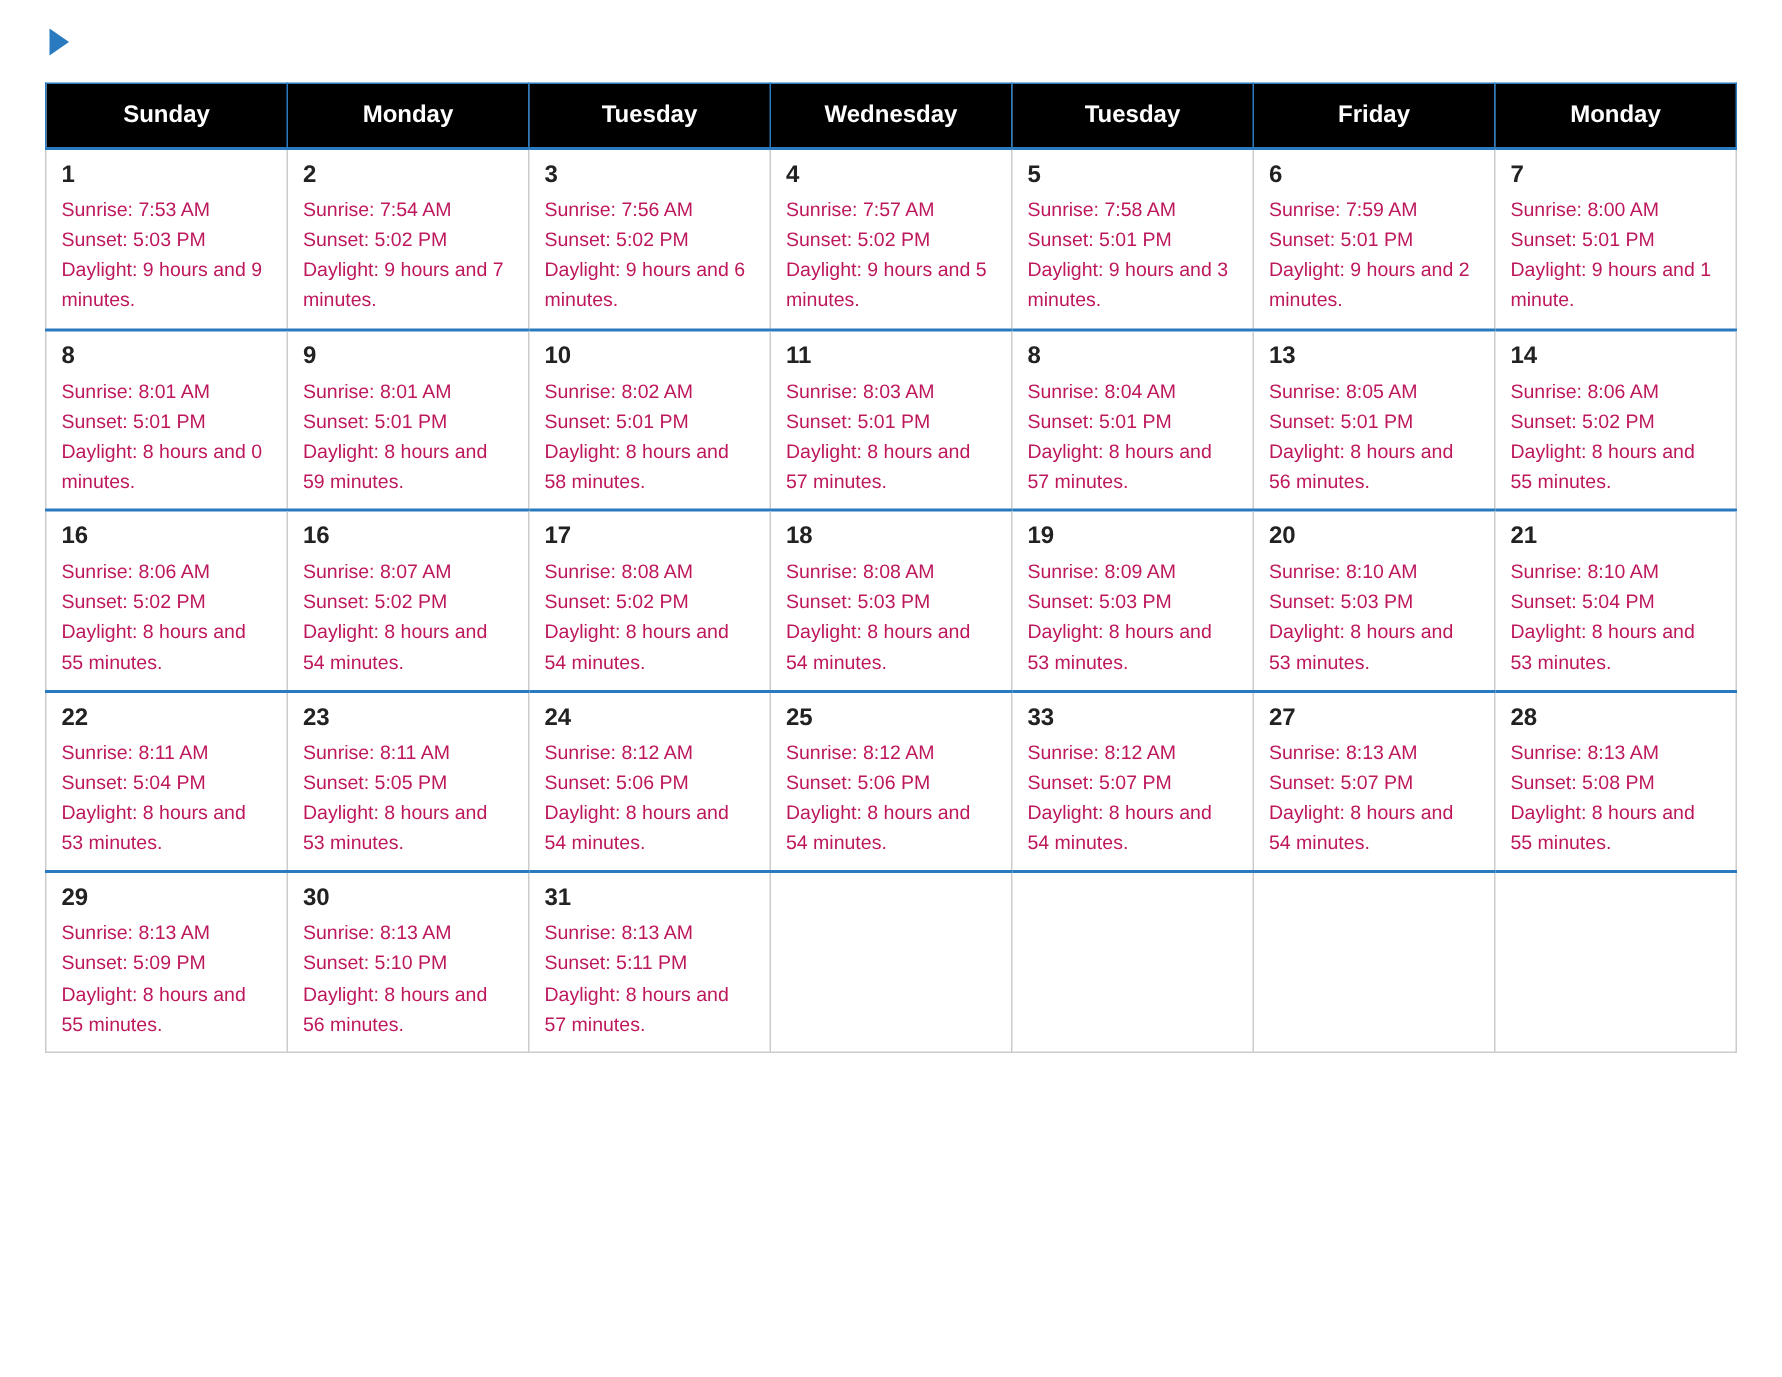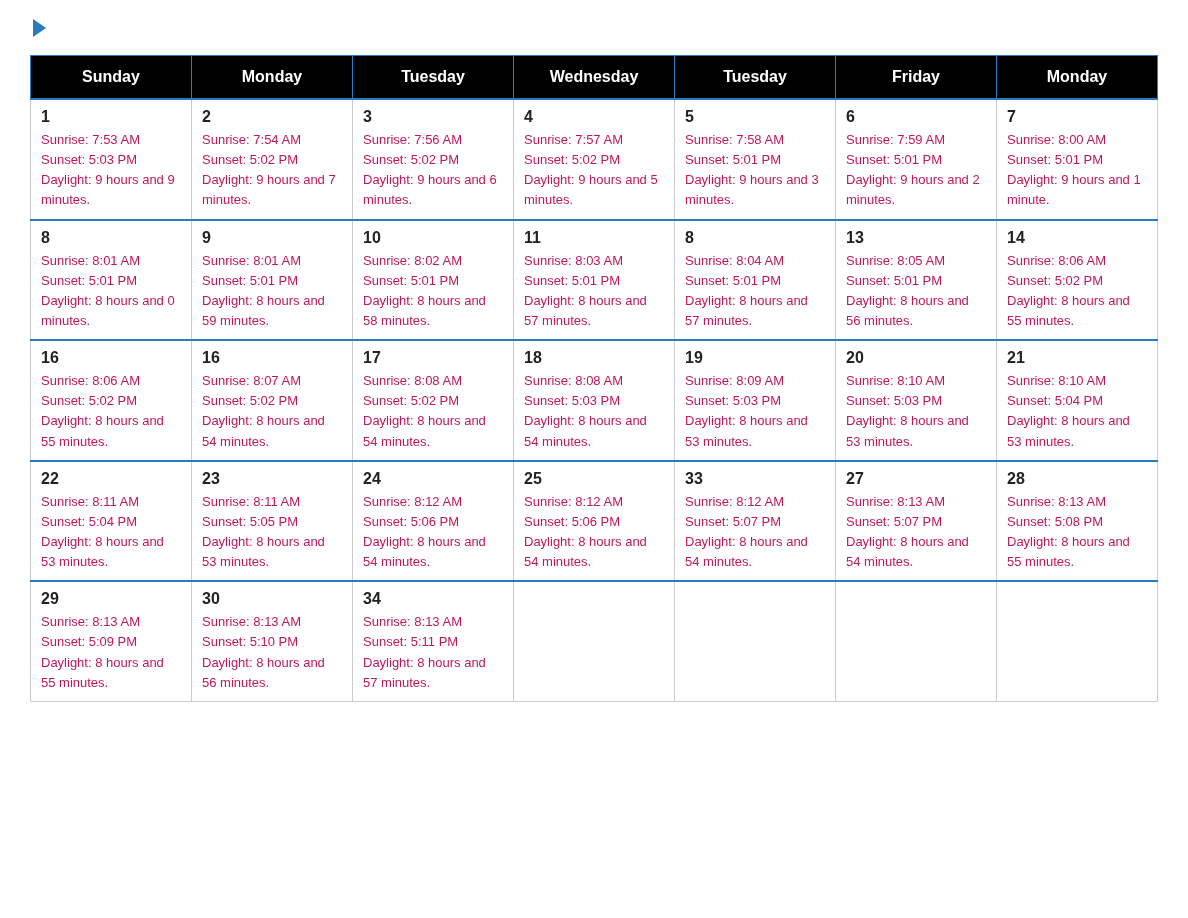--- a/index.html
+++ b/index.html
@@ -236,21 +236,21 @@
       <tr>
         <td>
           <span class="day-num">29</span>
         <div class="day-info">Sunrise: 8:13 AM<br>Sunset: 5:09 PM<br>Daylight: 8 hours and 55 minutes.</div>
         </td>
         <td>
           <span class="day-num">30</span>
         <div class="day-info">Sunrise: 8:13 AM<br>Sunset: 5:10 PM<br>Daylight: 8 hours and 56 minutes.</div>
         </td>
         <td>
-          <span class="day-num">34</span>
+          <span class="day-num">31</span>
         <div class="day-info">Sunrise: 8:13 AM<br>Sunset: 5:11 PM<br>Daylight: 8 hours and 57 minutes.</div>
         </td>
         <td class="empty-cell"></td>
         <td class="empty-cell"></td>
         <td class="empty-cell"></td>
         <td class="empty-cell"></td>
       </tr>
     </tbody>
 </table>
 

